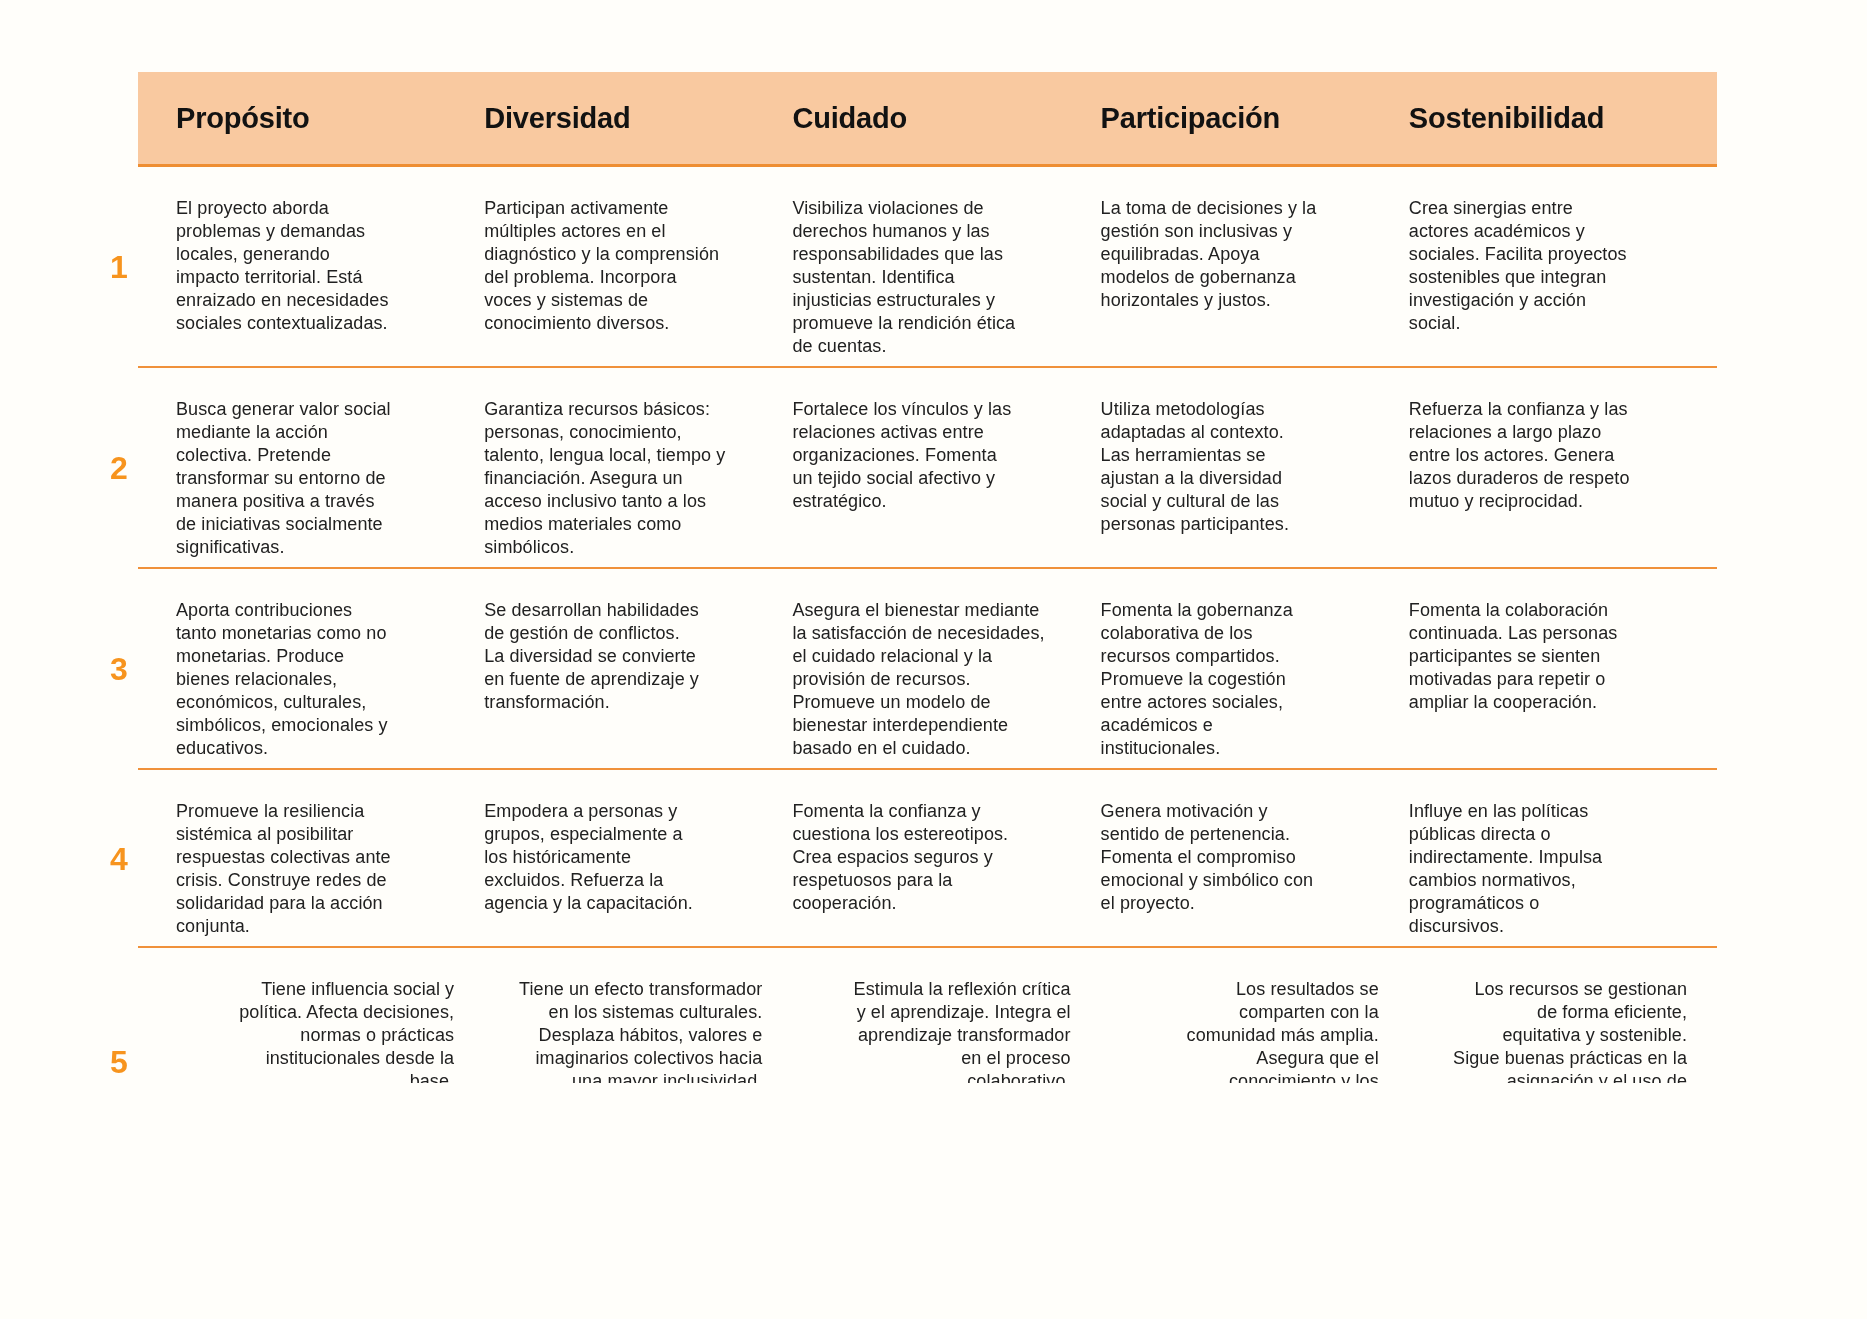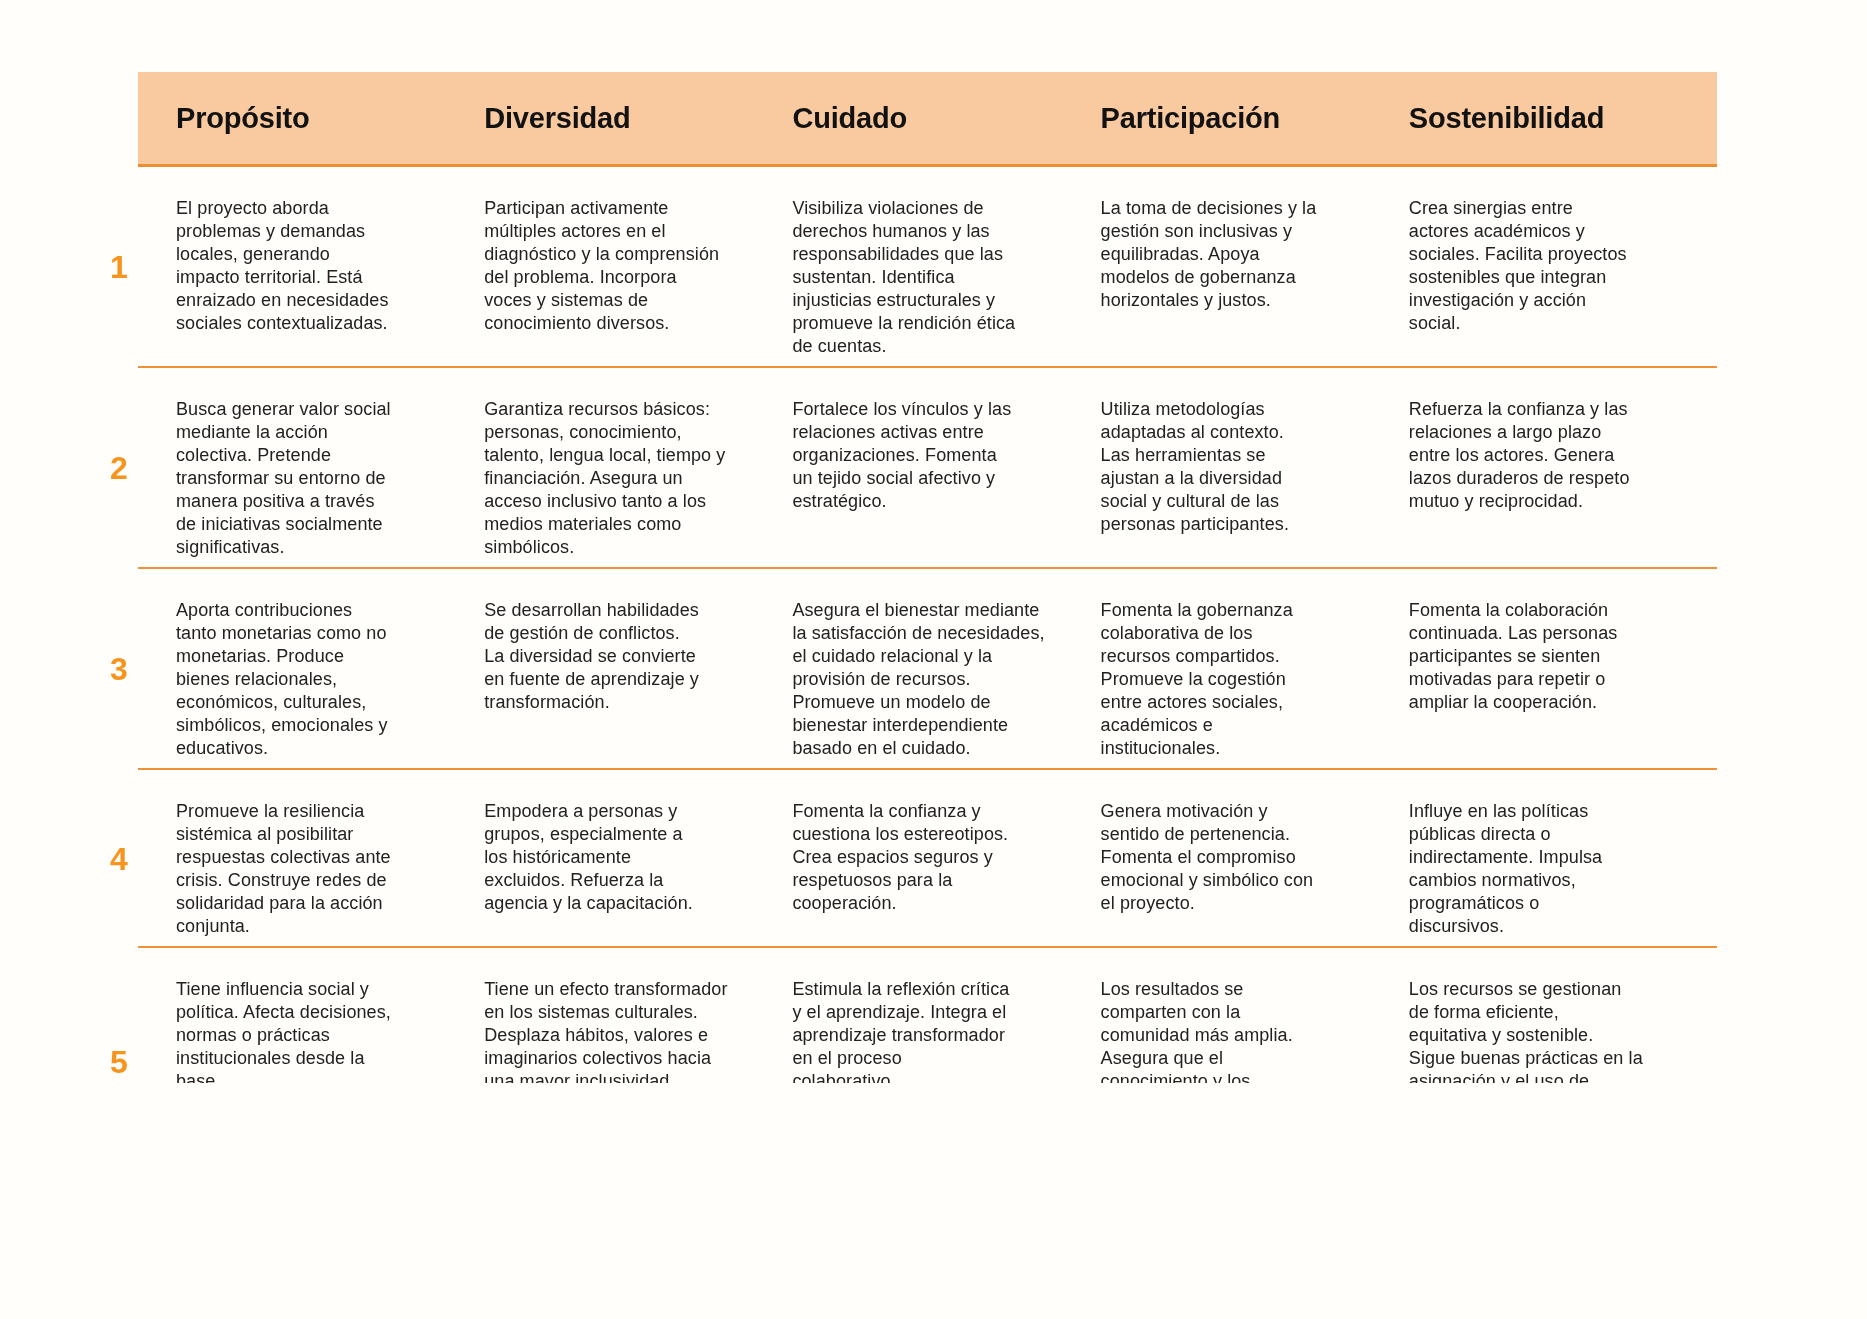--- a/index.html
+++ b/index.html
@@ -28,21 +28,21 @@
   .rownum{
     display:flex;align-items:center;justify-content:center;
     font-size:32px;font-weight:bold;color:#f7941e;
   }
   .cells{
     border-bottom:2px solid #f0913a;
     padding:30px 0 8px 38px;box-sizing:border-box;
     display:grid;grid-template-columns:repeat(5,1fr);
     align-items:start;
   }
-  .drow:last-child .cells{padding-bottom:36px;}
+  .drow:last-child .cells{padding-bottom:36px;text-align:right;}
   .cell{
     white-space:pre-line;
     font-size:18px;line-height:23px;color:#212121;
     padding-right:30px;letter-spacing:0.1px;
   }
 
   
   .brand{position:absolute;left:160px;top:1186px;}
   .brand-top{display:flex;align-items:center;}
   .brand-gi{

